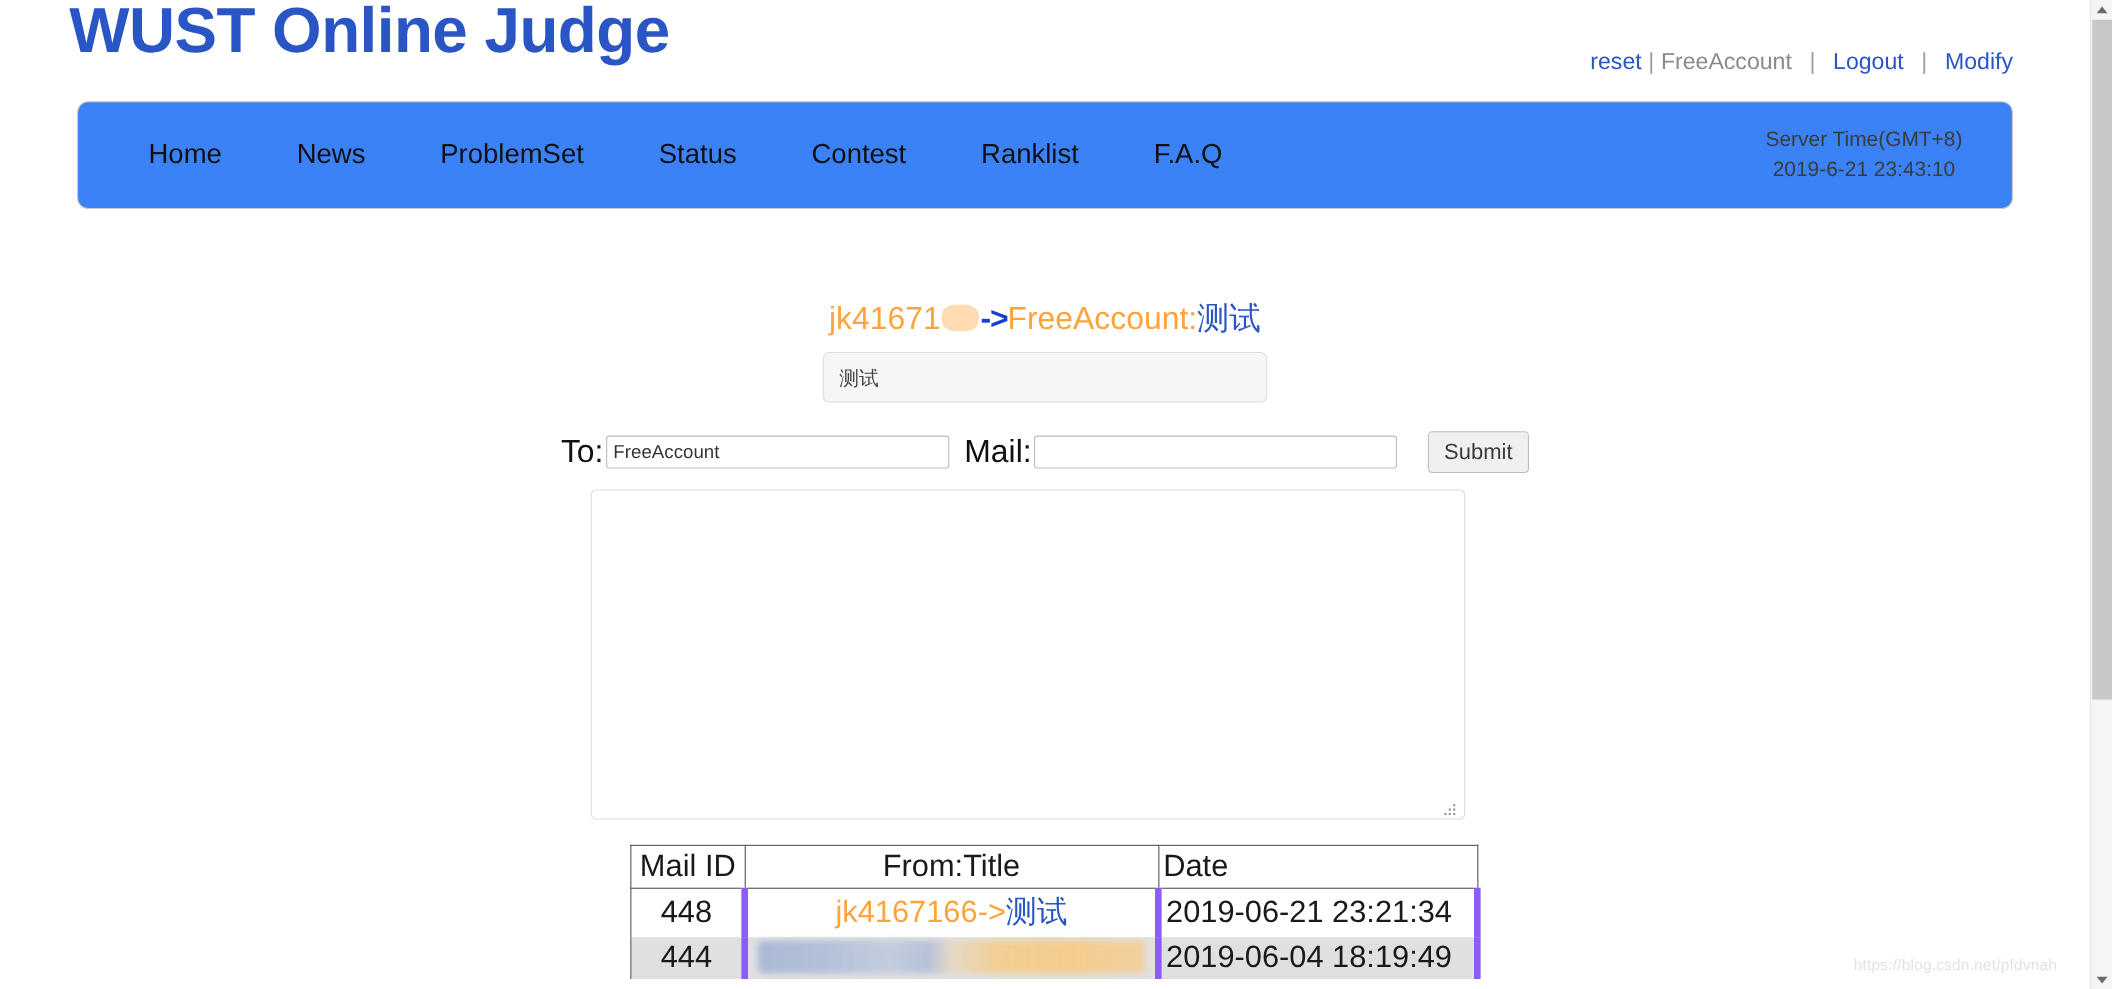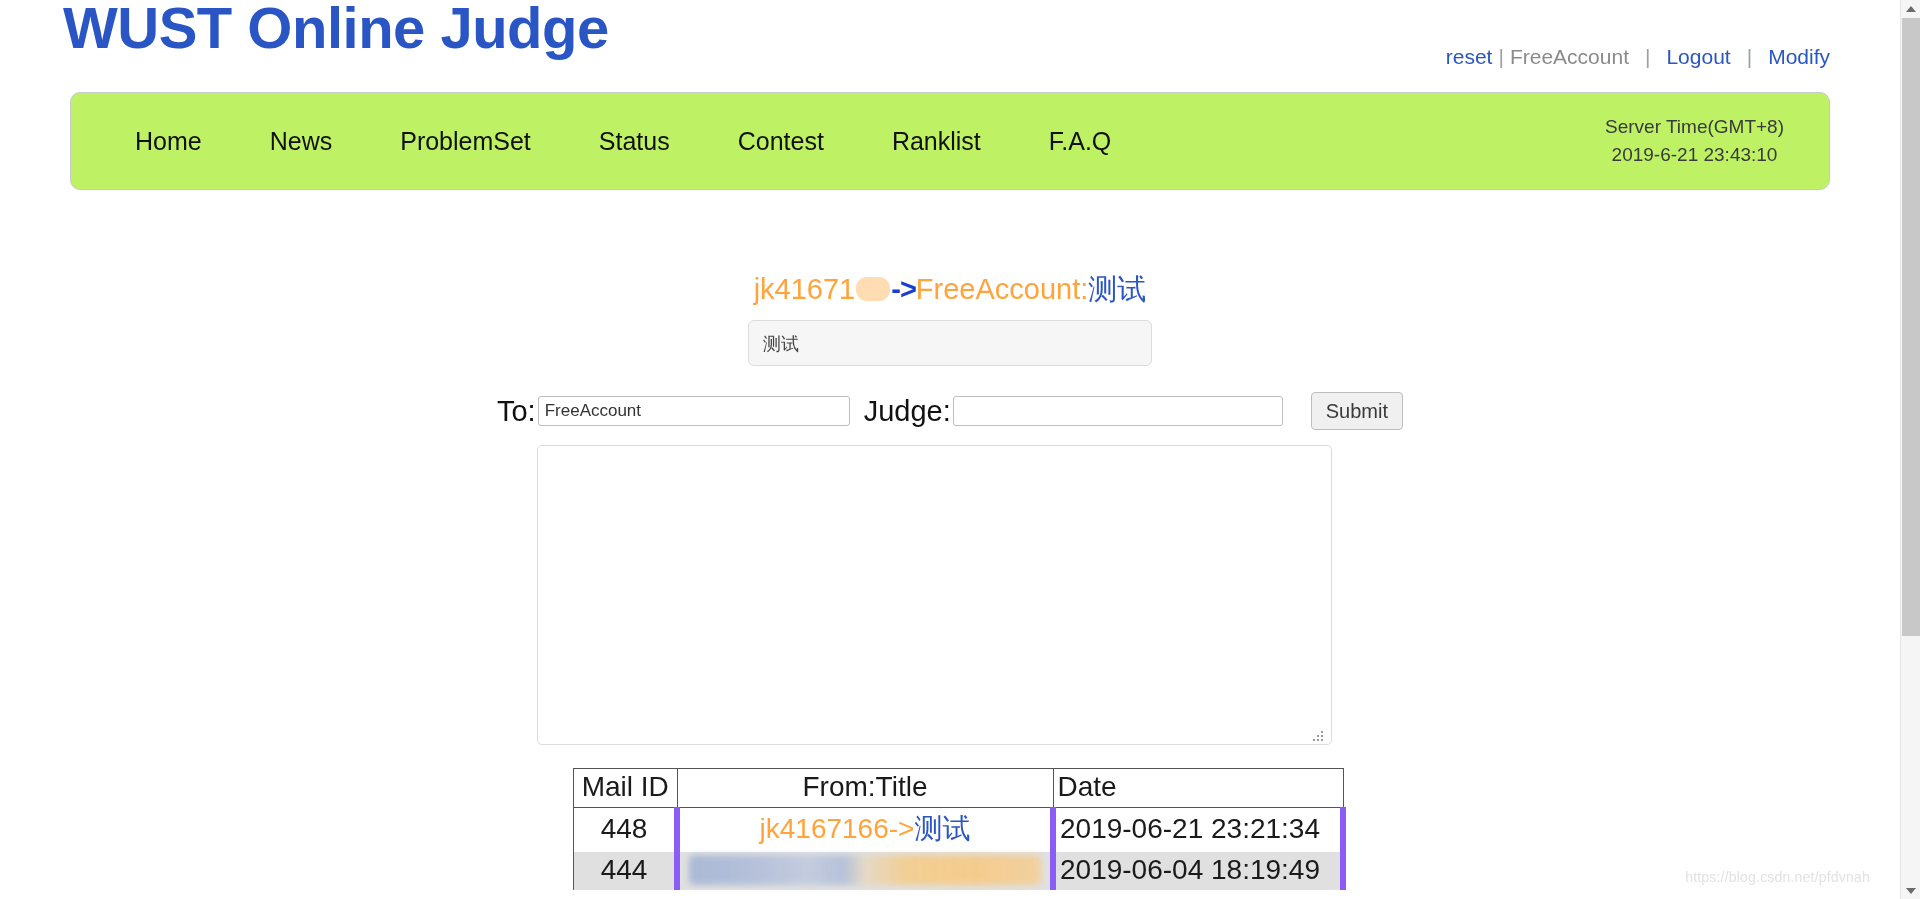--- a/index.html
+++ b/index.html
@@ -63,21 +63,21 @@
   
   #nav-panel {
     position: absolute;
     left: 70px;
     top: 92px;
     width: 1760px;
     height: 98px;
     box-sizing: border-box;
     border: 1px solid #c9c9c9;
     border-radius: 10px;
-    background: #bef264;
+    background: #3b82f6;
   }
   #nav-links {
     position: absolute;
     left: 52px;
     top: 50%;
     transform: translateY(-50%);
     display: flex;
     align-items: center;
     white-space: nowrap;
   }
@@ -373,21 +373,21 @@
 
   <div id="msg-head">
     <span class="from">jk41671</span><span class="redaction"></span><span class="arrow">-&gt;</span><span class="to">FreeAccount</span><span class="to">:</span><span class="subject">测试</span>
   </div>
 
   <div id="msg-body">测试</div>
 
   <div id="compose-row">
     <span class="field-label">To:</span>
     <input id="to-input" type="text" value="FreeAccount" style="">
-    <span class="field-label title-label">Judge:</span>
+    <span class="field-label title-label">Mail:</span>
     <input id="title-input" type="text" value="" style="">
     <button id="submit-button">Submit</button>
   </div>
 
   <textarea id="message-textarea" placeholder="" style=""></textarea>
   <div id="resize-grip">
     <i style="left:7px;  top:0px;"></i>
     <i style="left:3px;  top:4px;"></i>
     <i style="left:7px;  top:4px;"></i>
     <i style="left:-1px; top:8px;"></i>

